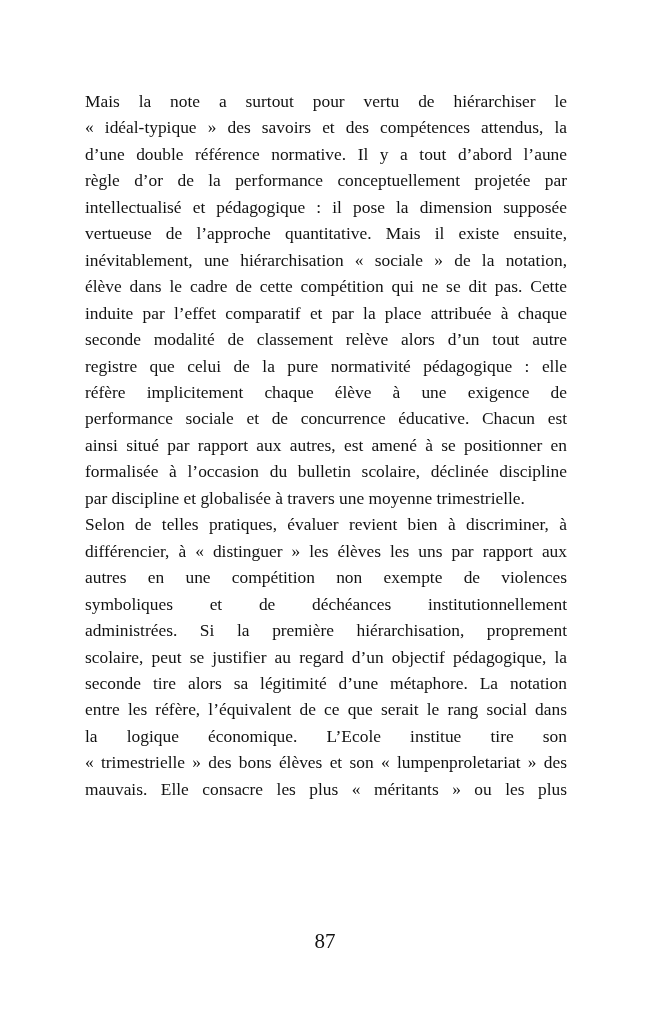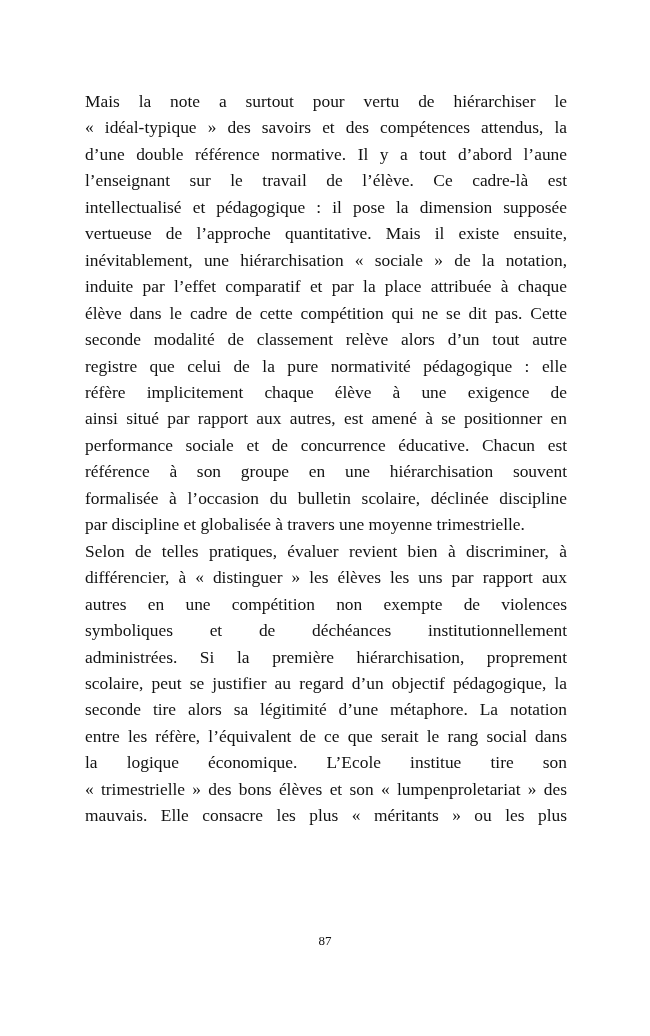--- a/index.html
+++ b/index.html
@@ -47,49 +47,48 @@
   .line.ragged {
     text-align: left;
     text-align-last: left;
   }
   .page-number {
     position: absolute;
     left: 0;
     top: 930px;
     width: 650px;
     text-align: center;
-    font-size: 13px;
+    font-size: 21px;
     line-height: 22px;
     font-family: "Liberation Serif", "DejaVu Serif", serif;
     color: #121212;
   }
 </style>
 </head>
 <body>
 
 <div class="page">
 
   <div class="text-block">
 
     <div class="para">
       <span class="line">Mais la note a surtout pour vertu de hiérarchiser le</span>
       <span class="line">« idéal-typique » des savoirs et des compétences attendus, la</span>
       <span class="line">d’une double référence normative. Il y a tout d’abord l’aune</span>
-      <span class="line">l’enseignant sur le travail de l’élève. Ce cadre-là est</span>
+      <span class="line">règle d’or de la performance conceptuellement projetée par</span>
       <span class="line">intellectualisé et pédagogique : il pose la dimension supposée</span>
       <span class="line">vertueuse de l’approche quantitative. Mais il existe ensuite,</span>
       <span class="line">inévitablement, une hiérarchisation « sociale » de la notation,</span>
+      <span class="line">élève dans le cadre de cette compétition qui ne se dit pas. Cette</span>
       <span class="line">induite par l’effet comparatif et par la place attribuée à chaque</span>
-      <span class="line">élève dans le cadre de cette compétition qui ne se dit pas. Cette</span>
       <span class="line">seconde modalité de classement relève alors d’un tout autre</span>
       <span class="line">registre que celui de la pure normativité pédagogique : elle</span>
       <span class="line">réfère implicitement chaque élève à une exigence de</span>
+      <span class="line">performance sociale et de concurrence éducative. Chacun est</span>
       <span class="line">ainsi situé par rapport aux autres, est amené à se positionner en</span>
-      <span class="line">performance sociale et de concurrence éducative. Chacun est</span>
-      <span class="line">référence à son groupe en une hiérarchisation souvent</span>
       <span class="line">formalisée à l’occasion du bulletin scolaire, déclinée discipline</span>
       <span class="line ragged">par discipline et globalisée à travers une moyenne trimestrielle.</span>
     </div>
 
     <div class="para">
       <span class="line">Selon de telles pratiques, évaluer revient bien à discriminer, à</span>
       <span class="line">différencier, à « distinguer » les élèves les uns par rapport aux</span>
       <span class="line">autres en une compétition non exempte de violences</span>
       <span class="line">symboliques et de déchéances institutionnellement</span>
       <span class="line">administrées. Si la première hiérarchisation, proprement</span>

